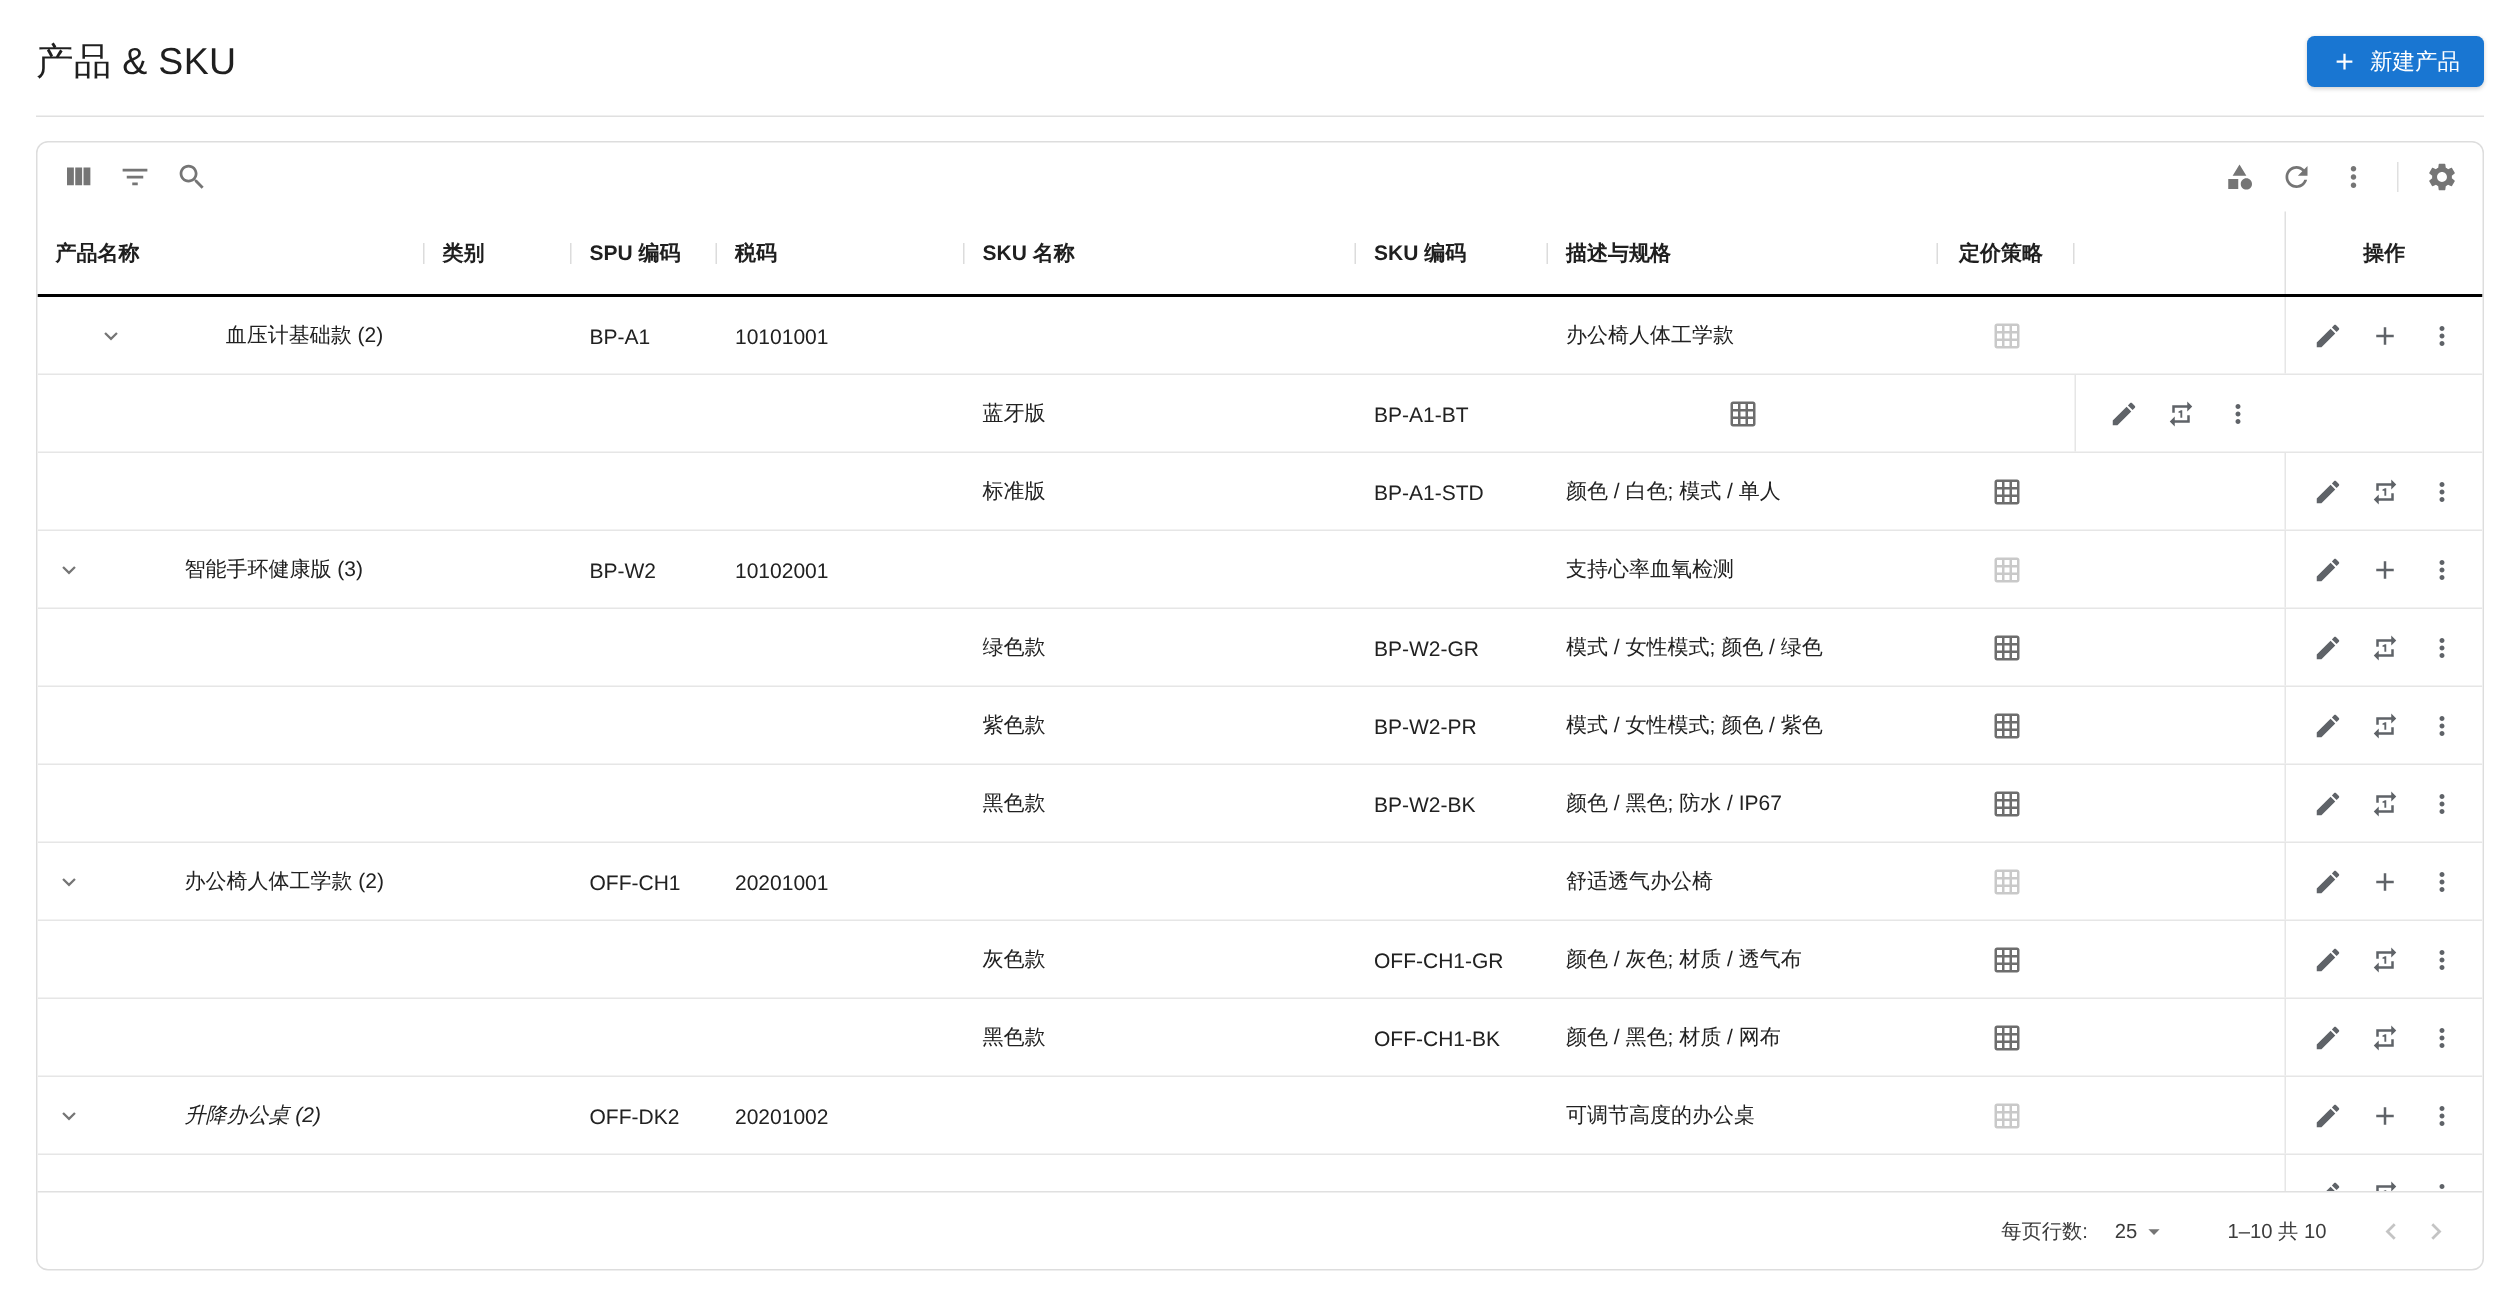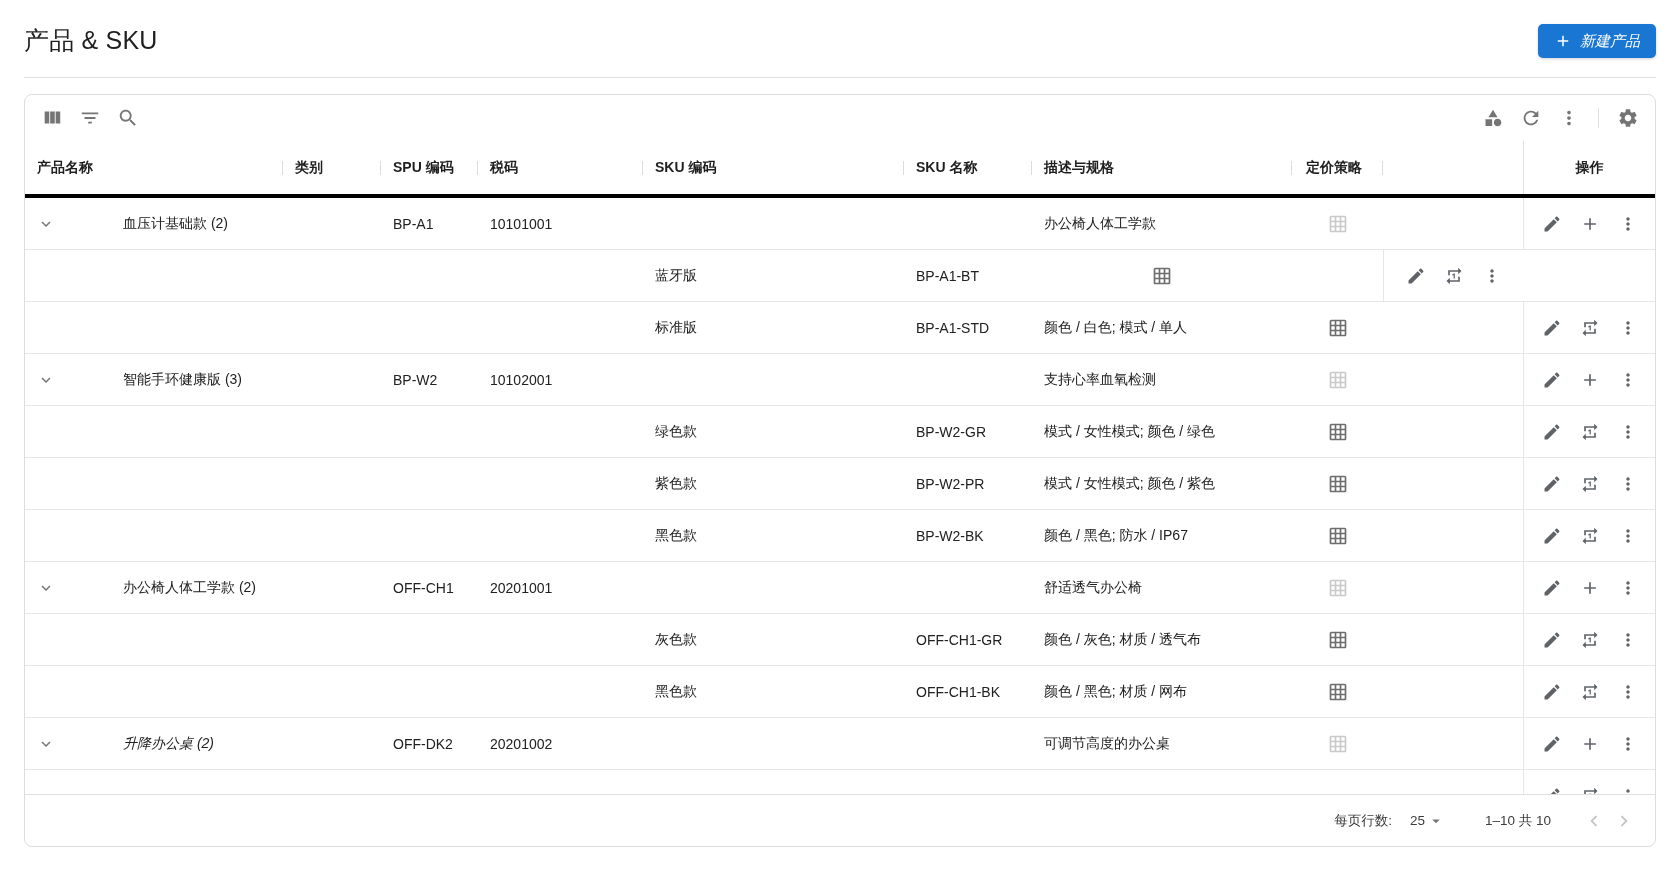--- a/index.html
+++ b/index.html
@@ -12,21 +12,20 @@
   
   .page-header { position:absolute; left:24px; right:24px; top:0; height:77px; }
   .page-title { position:absolute; left:0; top:24px; font-size:25px; font-weight:500; letter-spacing:.2px; }
   .new-product-btn {
     position:absolute; right:0; top:24px; height:34px;
     display:flex; align-items:center; gap:8px; padding:0 16px;
     background:#1976d2; color:#fff; border:none; border-radius:5px;
     font-size:15px; font-weight:500; cursor:pointer;
     box-shadow:0 1px 3px rgba(0,0,0,.18);
     font-family:inherit;
-    font-style:italic;
   }
   .title-divider { position:absolute; left:24px; right:24px; top:77px; height:1px; background:#e0e0e0; }
 
   
   .card {
     position:absolute; left:24px; top:94px; width:1632px; height:753px;
     border:1px solid #dddddd; border-radius:8px; background:#fff; overflow:hidden;
   }
   .grid-toolbar { height:46px; display:flex; align-items:center; padding:0 8px; }
   .iconbtn {
@@ -34,21 +33,21 @@
     display:flex; align-items:center; justify-content:center; cursor:pointer; padding:0; margin:0 3px;
   }
   .toolbar-spacer { flex:1; }
   .toolbar-divider { width:1px; height:20px; background:#e0e0e0; margin:0 10px; }
 
   
   .tbl-header, .tbl-row {
     display:grid;
     grid-template-columns:258px 98px 97px 165px 261px 128px 260px 91px 140px 132px;
   }
-  .tbl-header { height:57px; border-bottom:4px solid #000000; }
+  .tbl-header { height:57px; border-bottom:2px solid #000000; }
   .hcell {
     position:relative; display:flex; align-items:center; padding-left:12px;
     font-size:14px; font-weight:700; color:#1f1f1f; cursor:pointer;
   }
   .hcell.tick::after {
     content:""; position:absolute; right:0; top:50%; transform:translateY(-50%);
     width:1px; height:14px; background:#dcdcdc;
   }
   .hcell.actions-h { justify-content:center; padding-left:0; border-left:1px solid #e0e0e0; cursor:default; }
   .rows-clip { height:596px; overflow:hidden; }
@@ -156,42 +155,42 @@
       <div class="hcell tick">
         <span>类别</span>
       </div>
       <div class="hcell tick">
         <span>SPU 编码</span>
       </div>
       <div class="hcell tick">
         <span>税码</span>
       </div>
       <div class="hcell tick">
+        <span>SKU 名称</span>
+      </div>
+      <div class="hcell tick">
         <span>SKU 编码</span>
-      </div>
-      <div class="hcell tick">
-        <span>SKU 名称</span>
       </div>
       <div class="hcell tick">
         <span>描述与规格</span>
       </div>
       <div class="hcell tick" style="padding-left: 14px; font-family: Liberation Serif, serif;">
         <span>定价策略</span>
       </div>
       <div class="hcell">
         <span></span>
       </div>
       <div class="hcell actions-h">
         <span>操作</span>
       </div>
     </div>
   <div class="rows-clip">
     <div id="tbl-rows">
         <div class="tbl-row">
-          <div class="cell" style="padding-left: 0px;">
+          <div class="cell" style="padding-left: 0px; justify-content: center;">
             <button class="expand-btn">
               <span style="display:flex">
                 <svg width="18" height="18" viewBox="0 0 24 24">
                   <path d="M16.59 8.59L12 13.17 7.41 8.59 6 10l6 6 6-6z" fill="#757575"></path>
                 </svg>
               </span>
             </button>
             <span class="product-name">血压计基础款 (2)</span>
           </div>
           <div class="cell"></div>

